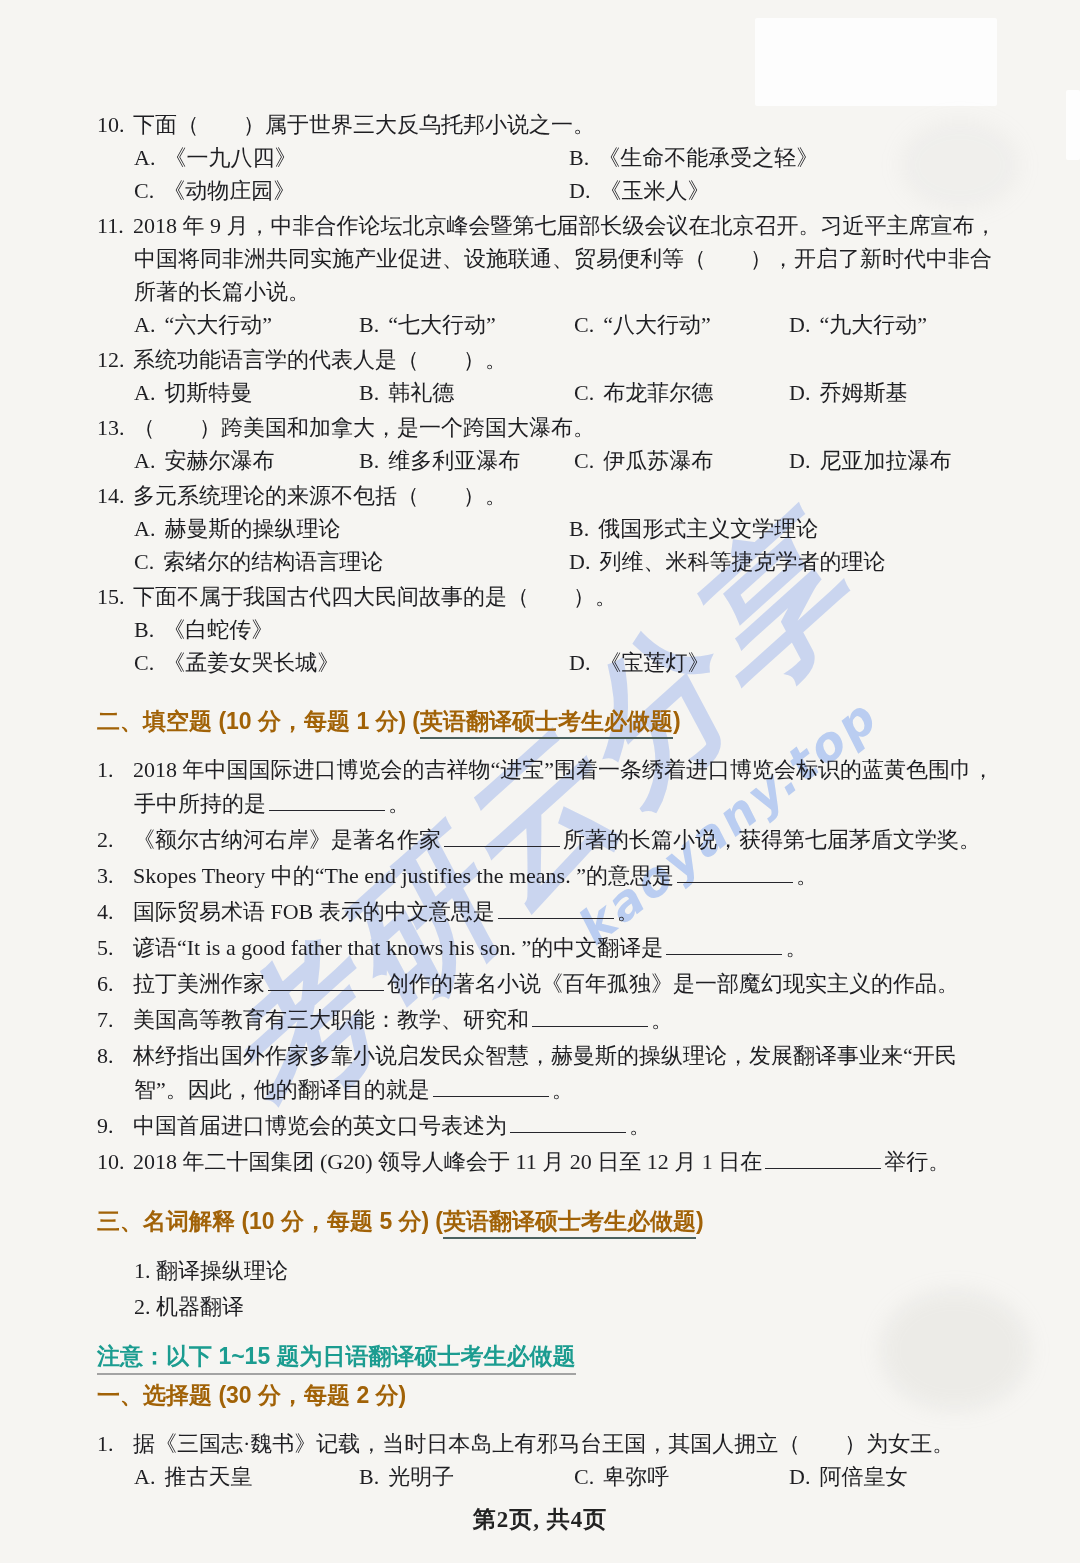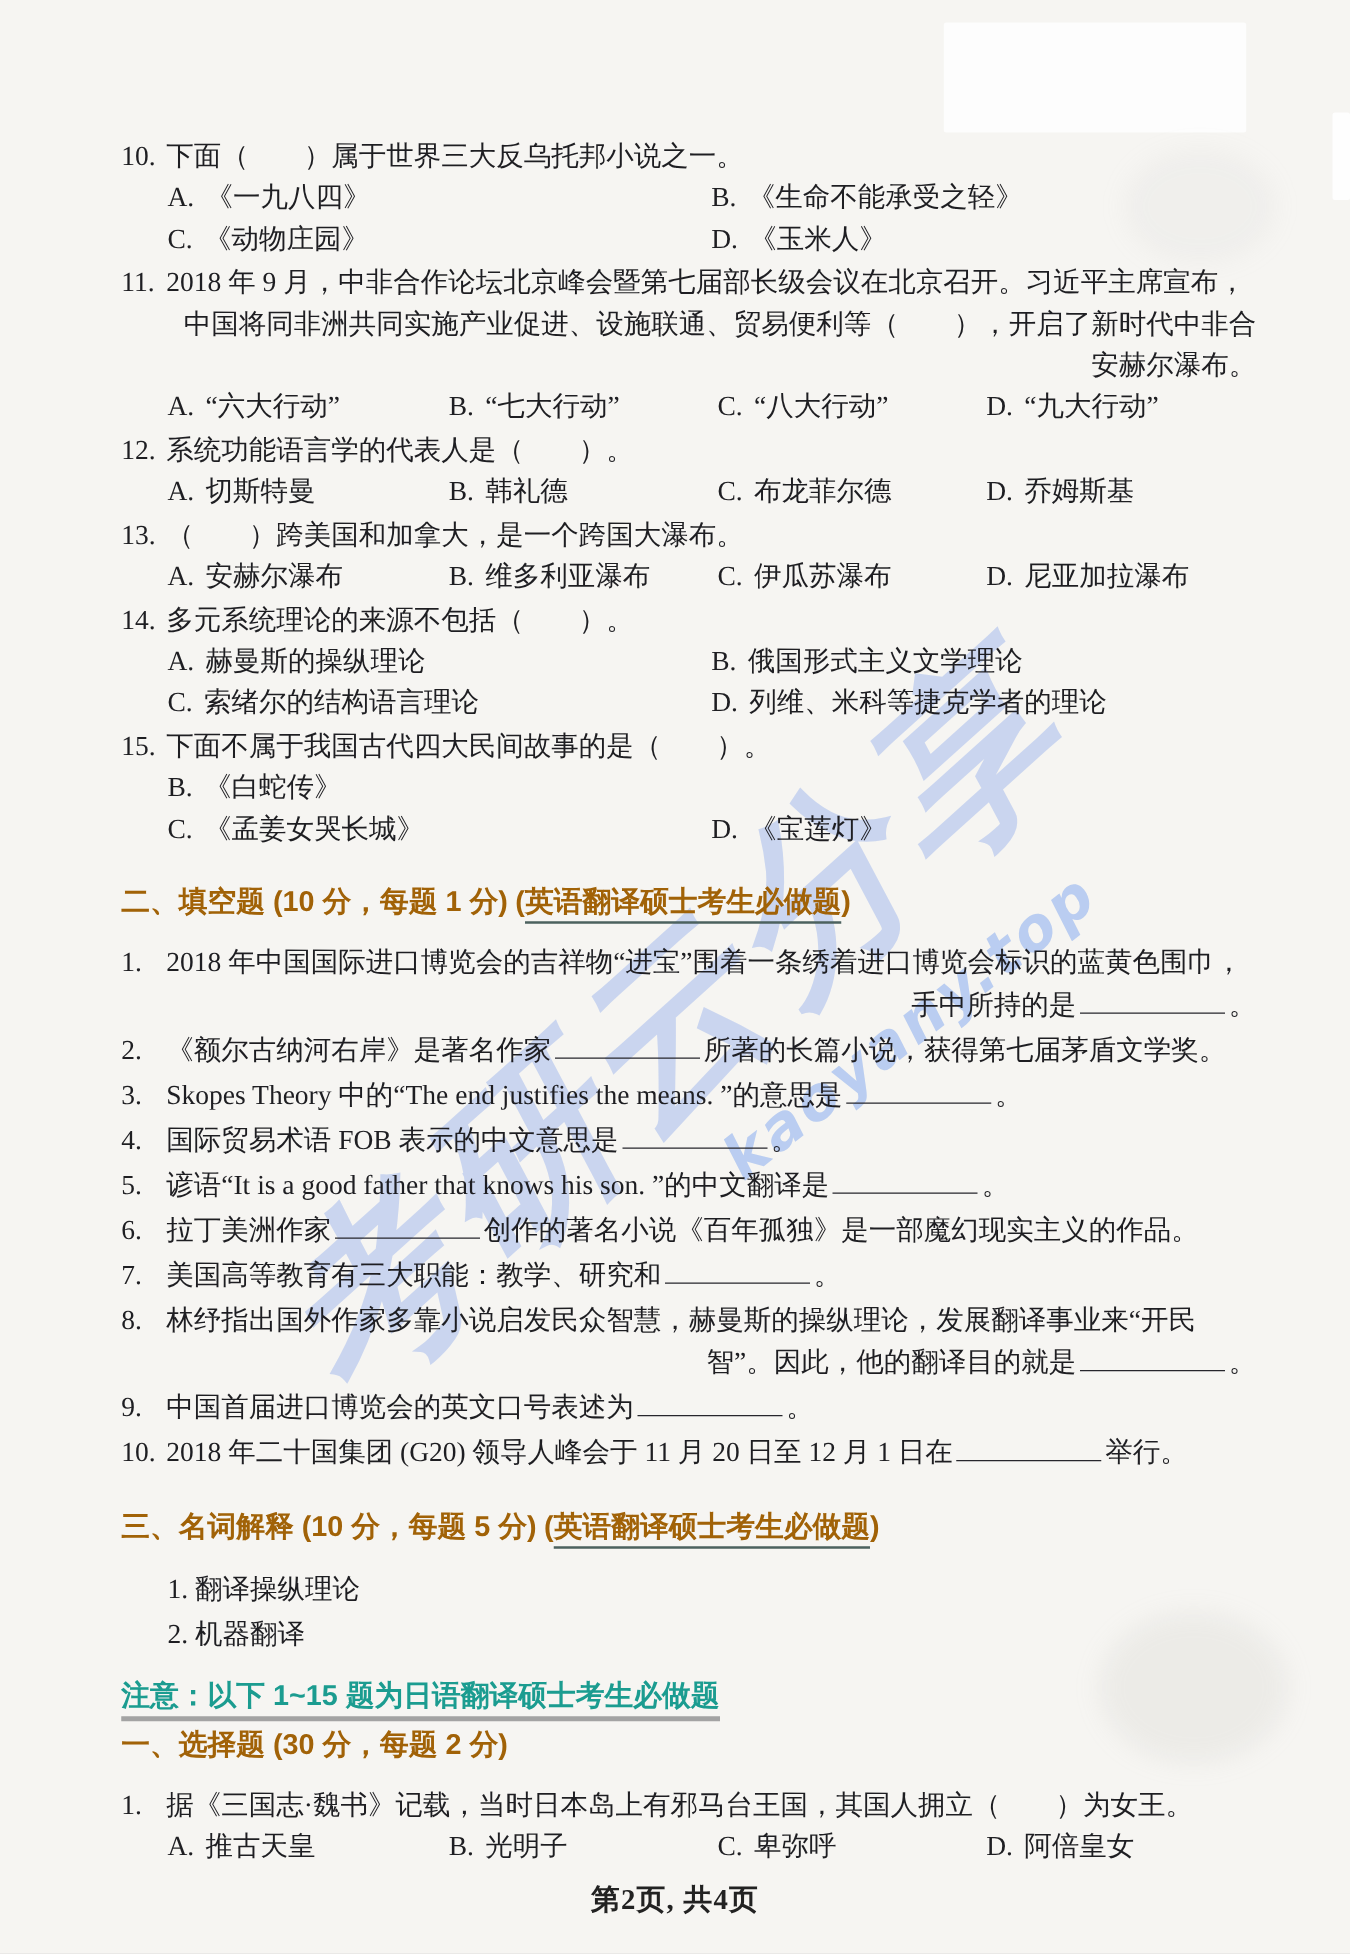--- a/index.html
+++ b/index.html
@@ -36,21 +36,21 @@
     font-family:"DejaVu Sans",sans-serif;
     font-style:italic;font-weight:700;
     font-size:48px;letter-spacing:3px;
     color:rgba(126,166,240,.50);
     white-space:nowrap;pointer-events:none;
   }
 
   
   .content{position:absolute;left:97px;top:108px;width:908px;}
   .line{font-size:22px;line-height:33px;white-space:nowrap;}
-  .cont{padding-left:37px;text-align:right;}
+  .cont{padding-left:37px;}
   .num{display:inline-block;min-width:36px;}
   .q.mcq{margin-bottom:2px;}
   .q.fill{margin-bottom:2px;}
   .fill .line{line-height:34px;}
   .opt-row{display:flex;padding-left:37px;font-size:22px;line-height:33px;}
   .opt{flex:none;white-space:nowrap;}
   .cols-4 .opt:nth-child(1){width:225px;}
   .cols-4 .opt:nth-child(2){width:215px;}
   .cols-4 .opt:nth-child(3){width:215px;}
   .cols-2 .opt:nth-child(1){width:435px;}
@@ -66,21 +66,21 @@
   }
   .sec-header.tight{margin-top:4px;}
   .req-wrap{margin-left:6px;}
   .req-text{border-bottom:2px solid #4c625f;padding-bottom:3px;}
   .plain-item{font-size:22px;line-height:36px;padding-left:37px;white-space:nowrap;}
   .notice{
     font-family:"Liberation Sans","DejaVu Sans",sans-serif;
     font-weight:700;font-size:23px;line-height:34px;
     color:#1b9c90;margin-top:14px;white-space:nowrap;
   }
-  .notice-text{border-bottom:4px solid #a3a3a3;padding-bottom:4px;}
+  .notice-text{border-bottom:2px solid #a3a3a3;padding-bottom:4px;}
   .page-footer{
     position:absolute;left:0;right:0;bottom:30px;
     text-align:center;font-size:23px;line-height:26px;
     letter-spacing:1px;color:#222;font-weight:bold;
   }
 </style>
 </head>
 <body>
 
 <div class="page">
@@ -100,21 +100,21 @@
           <span class="opt"><span class="opt-label">B.</span><span class="opt-text">《生命不能承受之轻》</span></span>
         </div>
         <div class="opt-row cols-2">
           <span class="opt"><span class="opt-label">C.</span><span class="opt-text">《动物庄园》</span></span>
           <span class="opt"><span class="opt-label">D.</span><span class="opt-text">《玉米人》</span></span>
         </div>
       </div>
       <div class="q mcq">
         <div class="line"><span class="num">11.</span><span>2018 年 9 月，中非合作论坛北京峰会暨第七届部长级会议在北京召开。习近平主席宣布，</span></div>
         <div class="line cont"><span>中国将同非洲共同实施产业促进、设施联通、贸易便利等（　　），开启了新时代中非合</span></div>
-        <div class="line cont"><span>安赫尔瀑布。</span></div>
+        <div class="line cont"><span>所著的长篇小说。</span></div>
         <div class="opt-row cols-4">
           <span class="opt"><span class="opt-label">A.</span><span class="opt-text">“六大行动”</span></span>
           <span class="opt"><span class="opt-label">B.</span><span class="opt-text">“七大行动”</span></span>
           <span class="opt"><span class="opt-label">C.</span><span class="opt-text">“八大行动”</span></span>
           <span class="opt"><span class="opt-label">D.</span><span class="opt-text">“九大行动”</span></span>
         </div>
       </div>
       <div class="q mcq">
         <div class="line"><span class="num">12.</span><span>系统功能语言学的代表人是（　　）。</span></div>
         <div class="opt-row cols-4">

